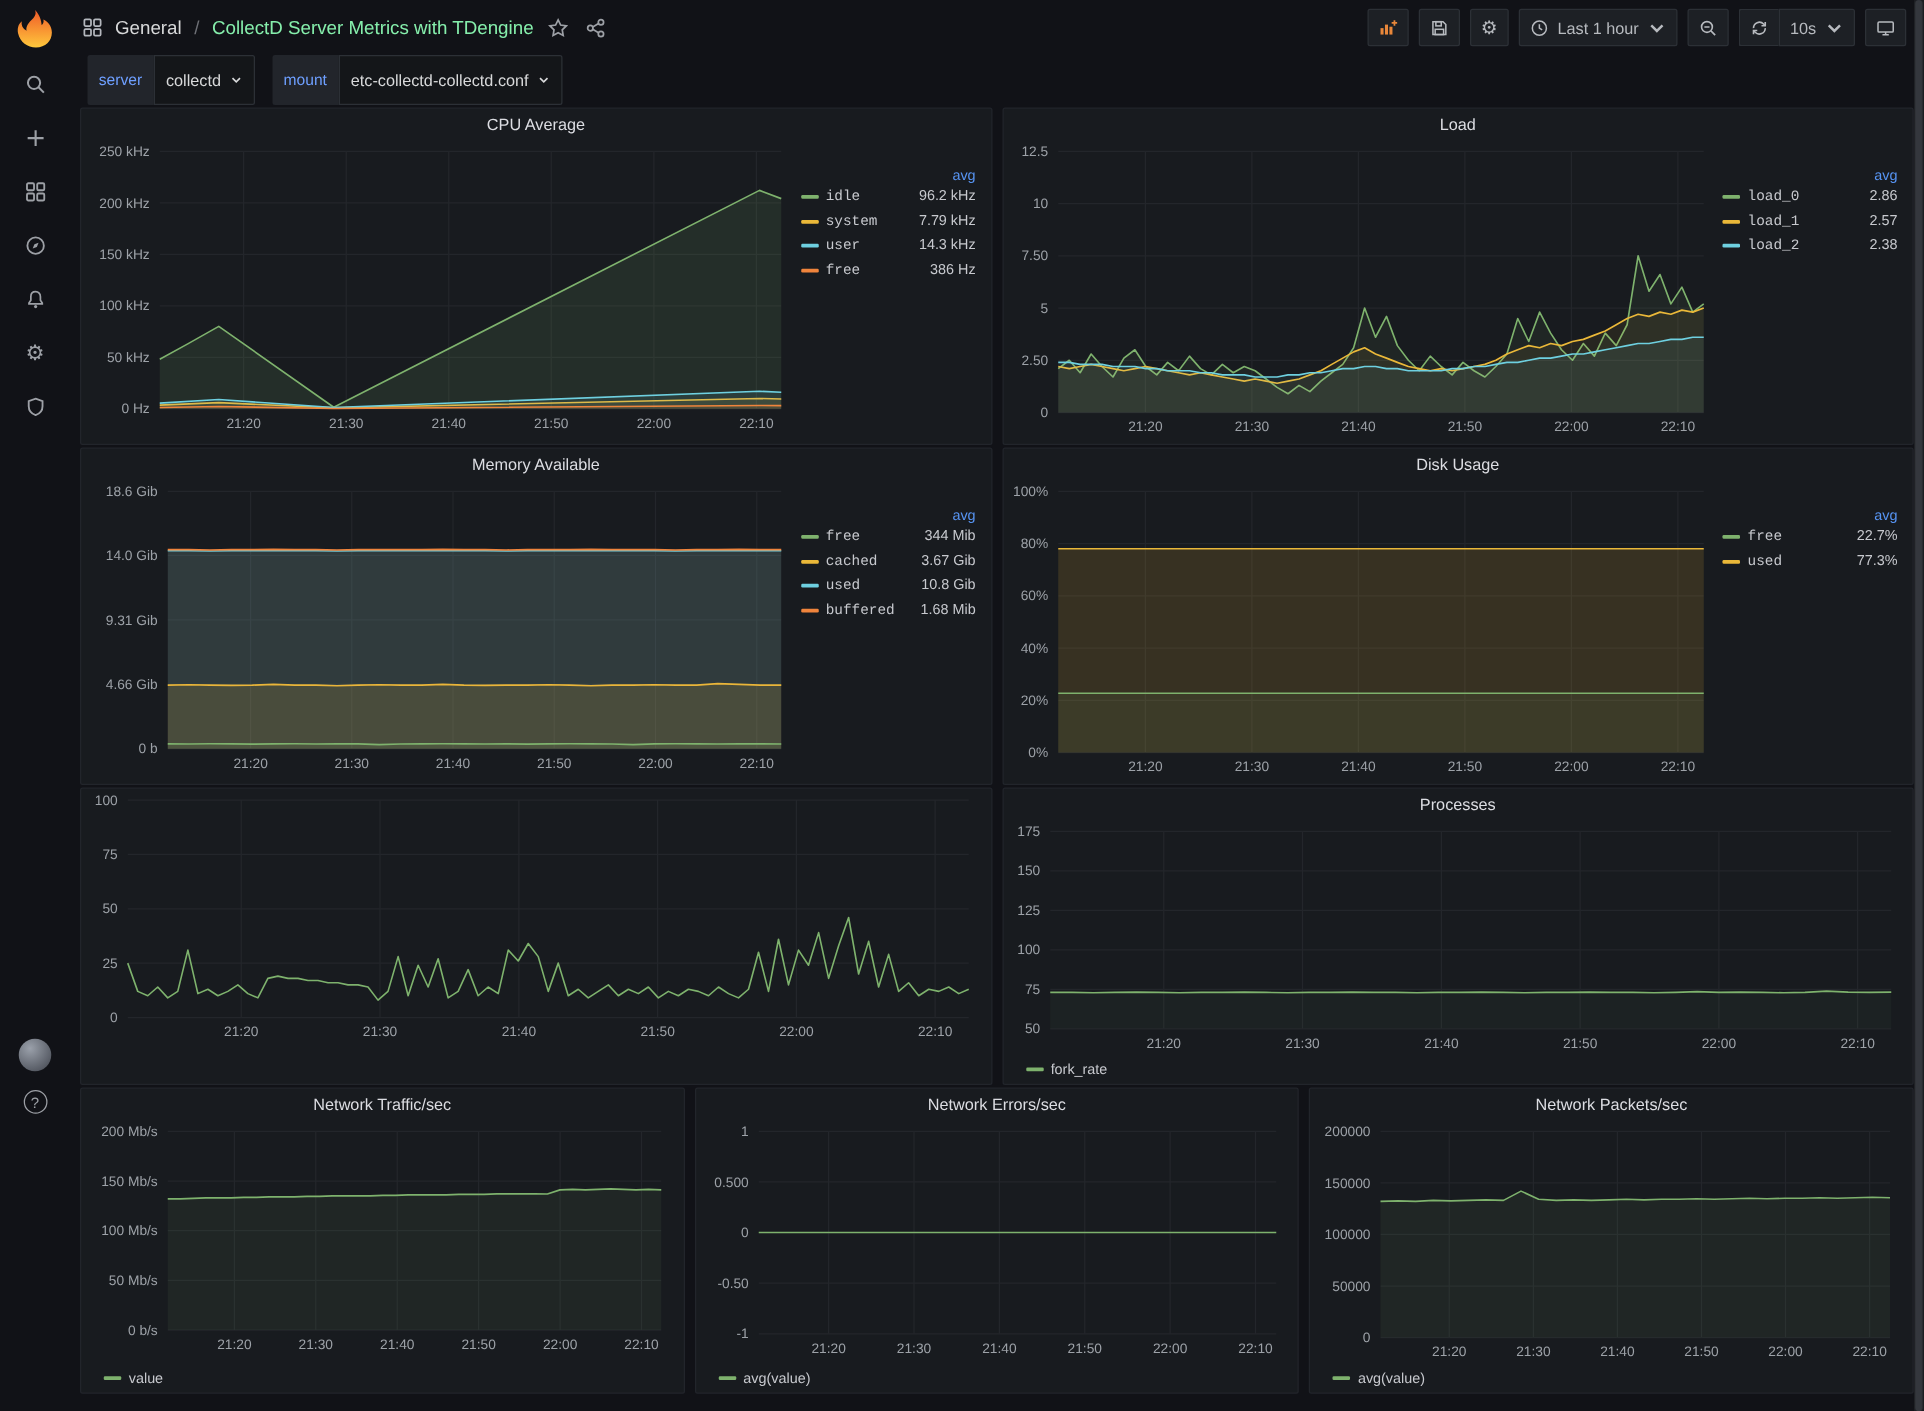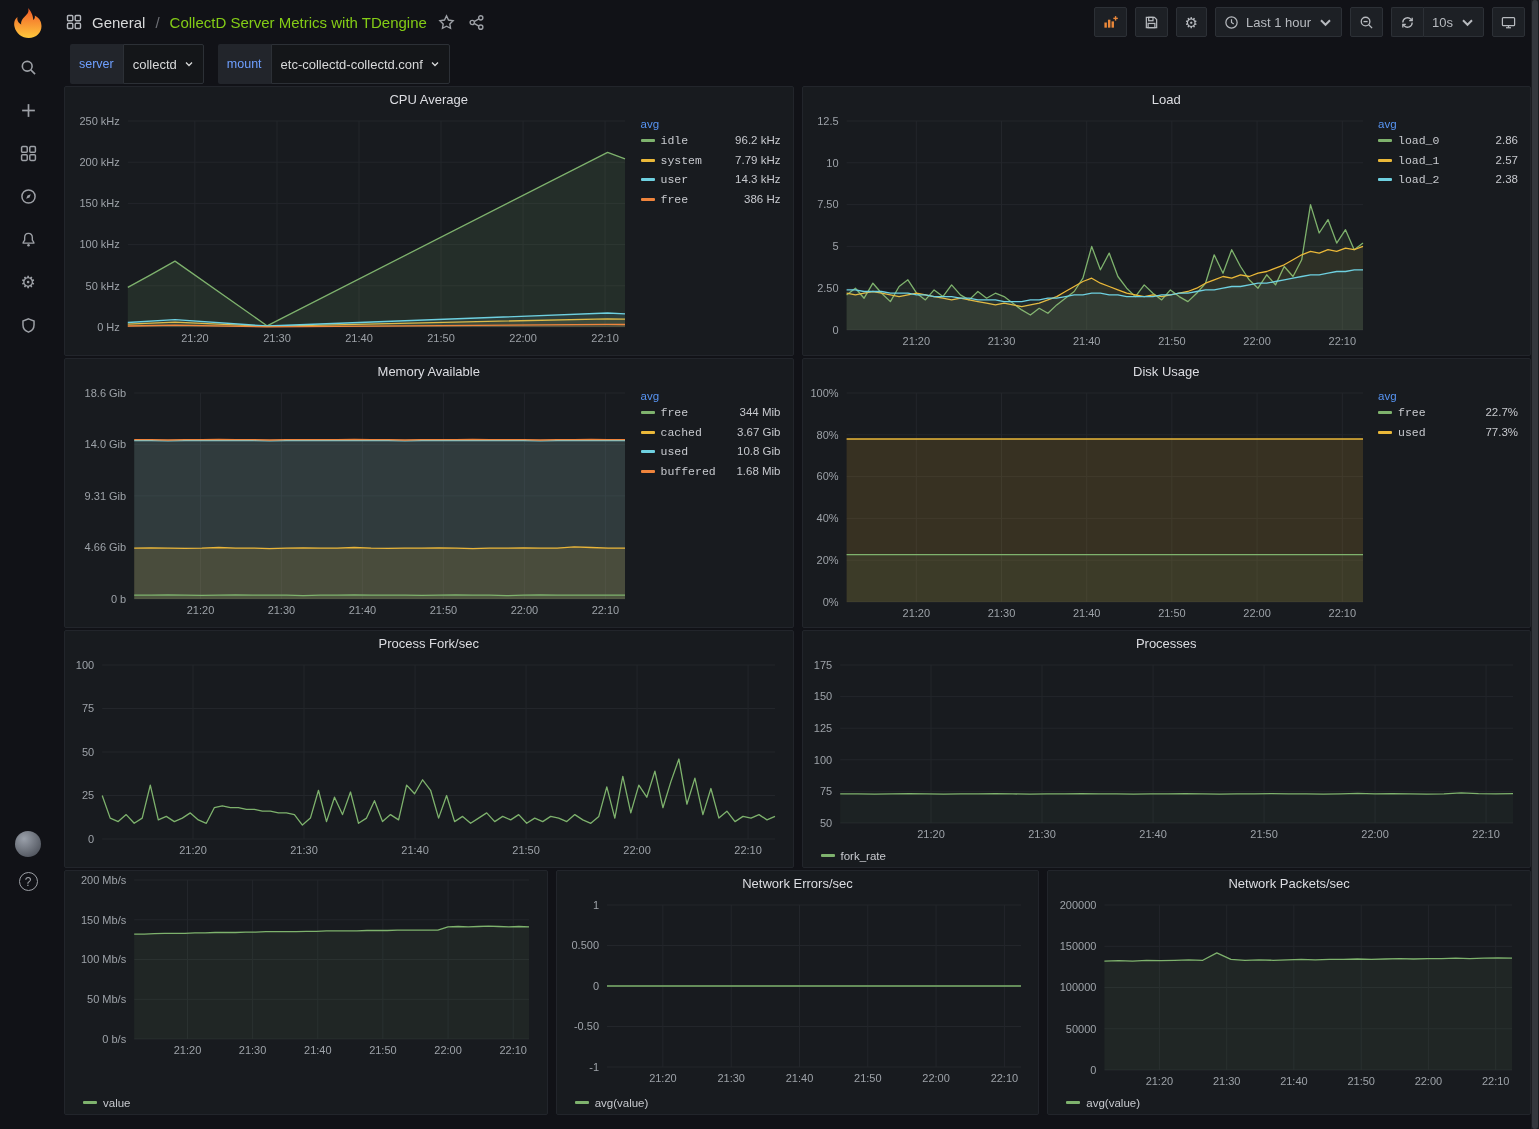--- a/index.html
+++ b/index.html
@@ -21,21 +21,21 @@
   .side-bottom { position:absolute; left:0; top:831px; width:56px; display:flex; flex-direction:column; gap:15px; align-items:center; }
   .avatar { width:26px; height:26px; border-radius:50%; background:radial-gradient(circle at 35% 30%, #9aa0aa, #3f434c); border:none; cursor:pointer; }
   .help-circle { width:19px; height:19px; border:1.5px solid #9da0a6; border-radius:50%; font-size:12px; color:#9da0a6; display:flex; align-items:center; justify-content:center; background:none; cursor:pointer; }
 
   
   .main { flex:1; display:flex; flex-direction:column; min-width:0; }
   .navbar { height:44px; flex:none; display:flex; align-items:center; justify-content:space-between; padding:0 14px 0 10px; }
   .nav-left { display:flex; align-items:center; gap:10px; color:#b4b7bd; }
   .crumb-section { color:#d8d9da; font-size:15px; cursor:pointer; }
   .crumb-divider { color:#6e7076; font-size:15px; }
-  .crumb-title { color:#84cc16; font-size:15px; }
+  .crumb-title { color:#86efac; font-size:15px; }
   .nav-right { display:flex; align-items:center; gap:8px; }
   .btn { height:30px; min-width:30px; display:flex; align-items:center; justify-content:center; gap:7px;
          background:#1d2025; border:1px solid #2c3036; border-radius:2px; color:#b7babf; padding:0 8px; font-size:13px; cursor:pointer;
          font-family:"Liberation Sans", sans-serif; }
   .btn svg { width:15px; height:15px; }
   .btn-group { display:flex; }
   .btn-group .btn:first-child { border-right:none; border-top-right-radius:0; border-bottom-right-radius:0; }
   .btn-group .btn:last-child { border-top-left-radius:0; border-bottom-left-radius:0; }
   .accent-icon { color:#e9873a; }
 
@@ -52,21 +52,21 @@
   .row { display:grid; gap:8px; }
   .row-2 { grid-template-columns:1fr 1fr; }
   .row-3 { grid-template-columns:1fr 1fr 1fr; }
   .h264 { height:264px; } .h232 { height:232px; } .h236 { height:236px; }
   .panel { background:#181b1f; border:1px solid #22252b; border-radius:2px; display:flex; flex-direction:column; min-width:0; }
   .panel-title { flex:none; height:25px; line-height:25px; text-align:center; font-size:13px; font-weight:500; color:#dcdde2; cursor:pointer; }
   .panel-body { flex:1; display:flex; min-height:0; padding:0 6px 2px 4px; }
   .panel-body.col { flex-direction:column; }
   .chart { flex:1; min-width:0; min-height:0; }
   .legend-right { width:150px; flex:none; padding:6px 6px 0 4px; font-size:11.5px; }
-  .lr-head { color:#5794f2; font-weight:500; margin-bottom:1px; cursor:pointer; }
+  .lr-head { text-align:right; color:#5794f2; font-weight:500; margin-bottom:1px; cursor:pointer;margin-top:17px; }
   .lr-row { display:flex; align-items:center; gap:6px; line-height:19.5px; }
   .dash { width:14px; height:3px; border-radius:1px; flex:none; }
   .lr-name { color:#c7c9ce; cursor:pointer;font-family:Liberation Mono, monospace; }
   .lr-val { margin-left:auto; color:#c7c9ce; }
   .legend-bottom { flex:none; height:19px; display:flex; align-items:center; gap:6px; padding-left:14px; font-size:11.5px; color:#c7c9ce; }
 
   svg text.tick { fill:#9da2a8; font-size:11px; font-family:"Liberation Sans", sans-serif; }
 
   .scrollbar { position:fixed; top:0; right:0; width:8px; height:100%; background:#1b1d21; }
   .scroll-thumb { position:absolute; top:0; right:1px; width:6px; height:100%; background:#34373d; border-radius:3px; }
@@ -475,21 +475,20 @@
                   <span class="lr-name">used</span>
                   <span class="lr-val">77.3%</span>
                 </div>
               </div>
           </div>
         </section>
       </div>
 
       <div class="row row-2 h232">
         <section class="panel">
-          <div class="panel-title">Process Fork/sec</div>
           <div class="panel-body">
             <div class="chart"><svg width="718" height="203">
                   <line x1="33.2" x2="706" y1="183.0" y2="183.0" stroke="#23262b"></line>
                   <text x="25.200000000000003" y="186.8" text-anchor="end" class="tick">0</text>
                   <line x1="33.2" x2="706" y1="139.5" y2="139.5" stroke="#23262b"></line>
                   <text x="25.200000000000003" y="143.3" text-anchor="end" class="tick">25</text>
                   <line x1="33.2" x2="706" y1="96.0" y2="96.0" stroke="#23262b"></line>
                   <text x="25.200000000000003" y="99.8" text-anchor="end" class="tick">50</text>
                   <line x1="33.2" x2="706" y1="52.5" y2="52.5" stroke="#23262b"></line>
                   <text x="25.200000000000003" y="56.3" text-anchor="end" class="tick">75</text>
@@ -545,20 +544,21 @@
             <div class="legend-bottom">
                 <span class="dash" style="background: rgb(126, 178, 109);"></span>
                 <span>fork_rate</span>
               </div>
           </div>
         </section>
       </div>
 
       <div class="row row-3 h236">
         <section class="panel">
+          <div class="panel-title">Network Traffic/sec</div>
           <div class="panel-body col">
             <div class="chart"><svg width="472" height="188">
                   <line x1="65.2" x2="460" y1="168.0" y2="168.0" stroke="#23262b"></line>
                   <text x="57.2" y="171.8" text-anchor="end" class="tick">0 b/s</text>
                   <line x1="65.2" x2="460" y1="128.3" y2="128.3" stroke="#23262b"></line>
                   <text x="57.2" y="132.1" text-anchor="end" class="tick">50 Mb/s</text>
                   <line x1="65.2" x2="460" y1="88.5" y2="88.5" stroke="#23262b"></line>
                   <text x="57.2" y="92.3" text-anchor="end" class="tick">100 Mb/s</text>
                   <line x1="65.2" x2="460" y1="48.8" y2="48.8" stroke="#23262b"></line>
                   <text x="57.2" y="52.5" text-anchor="end" class="tick">150 Mb/s</text>

